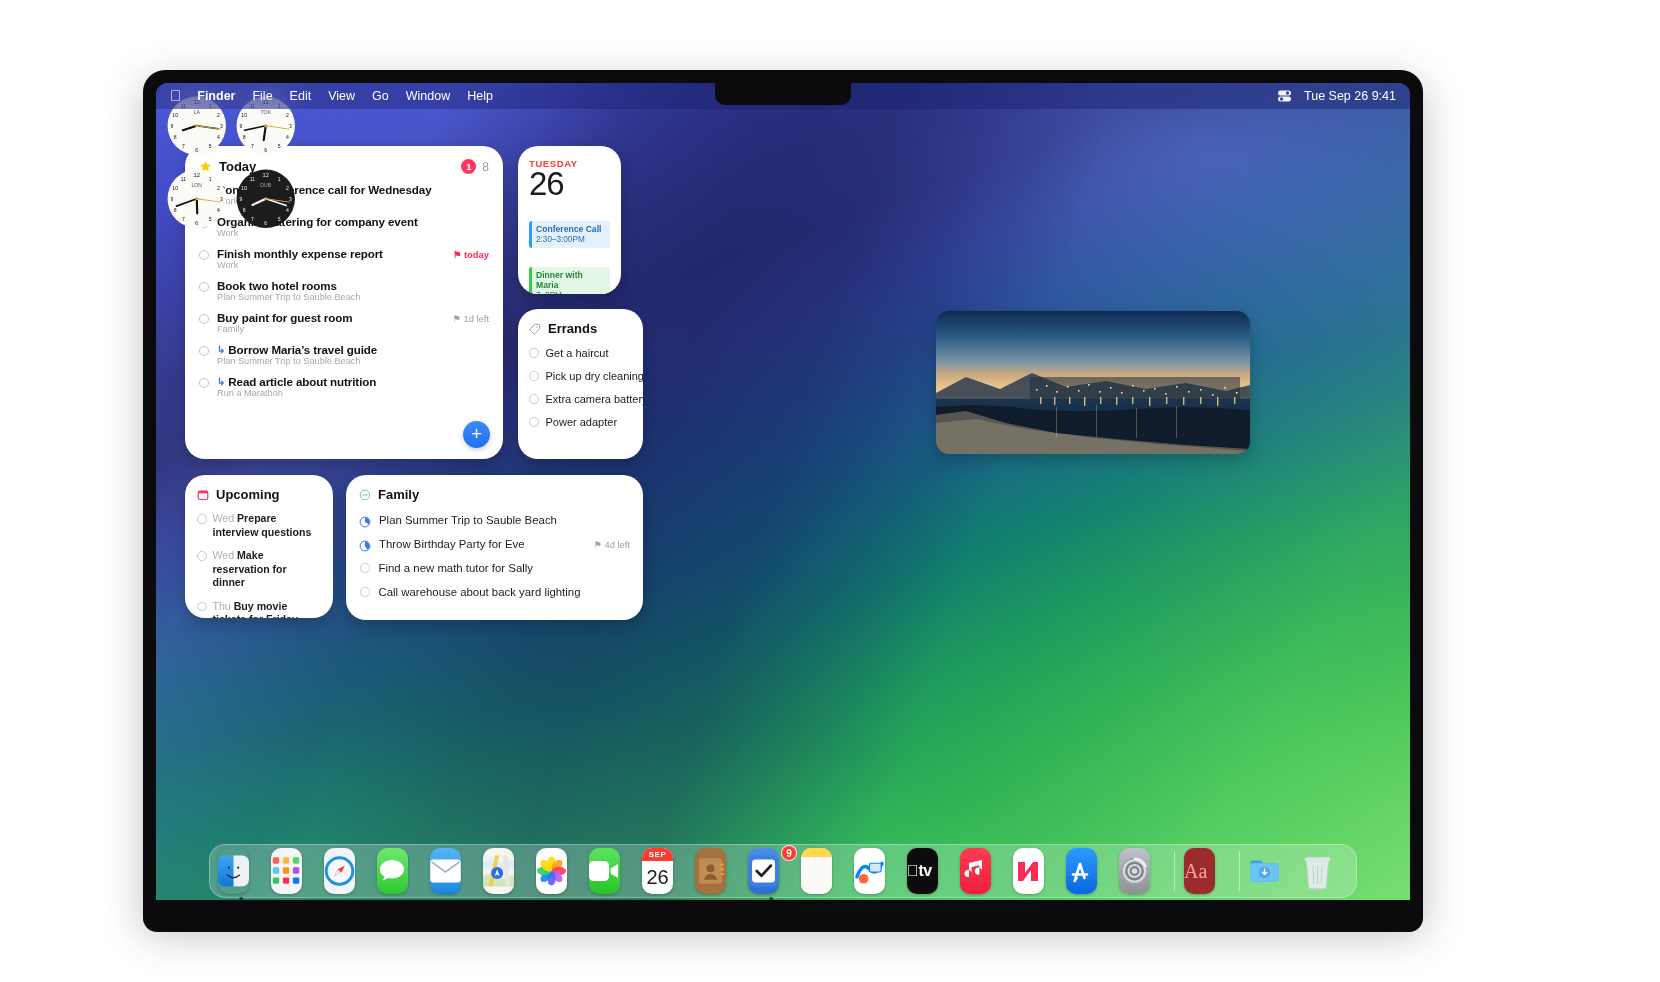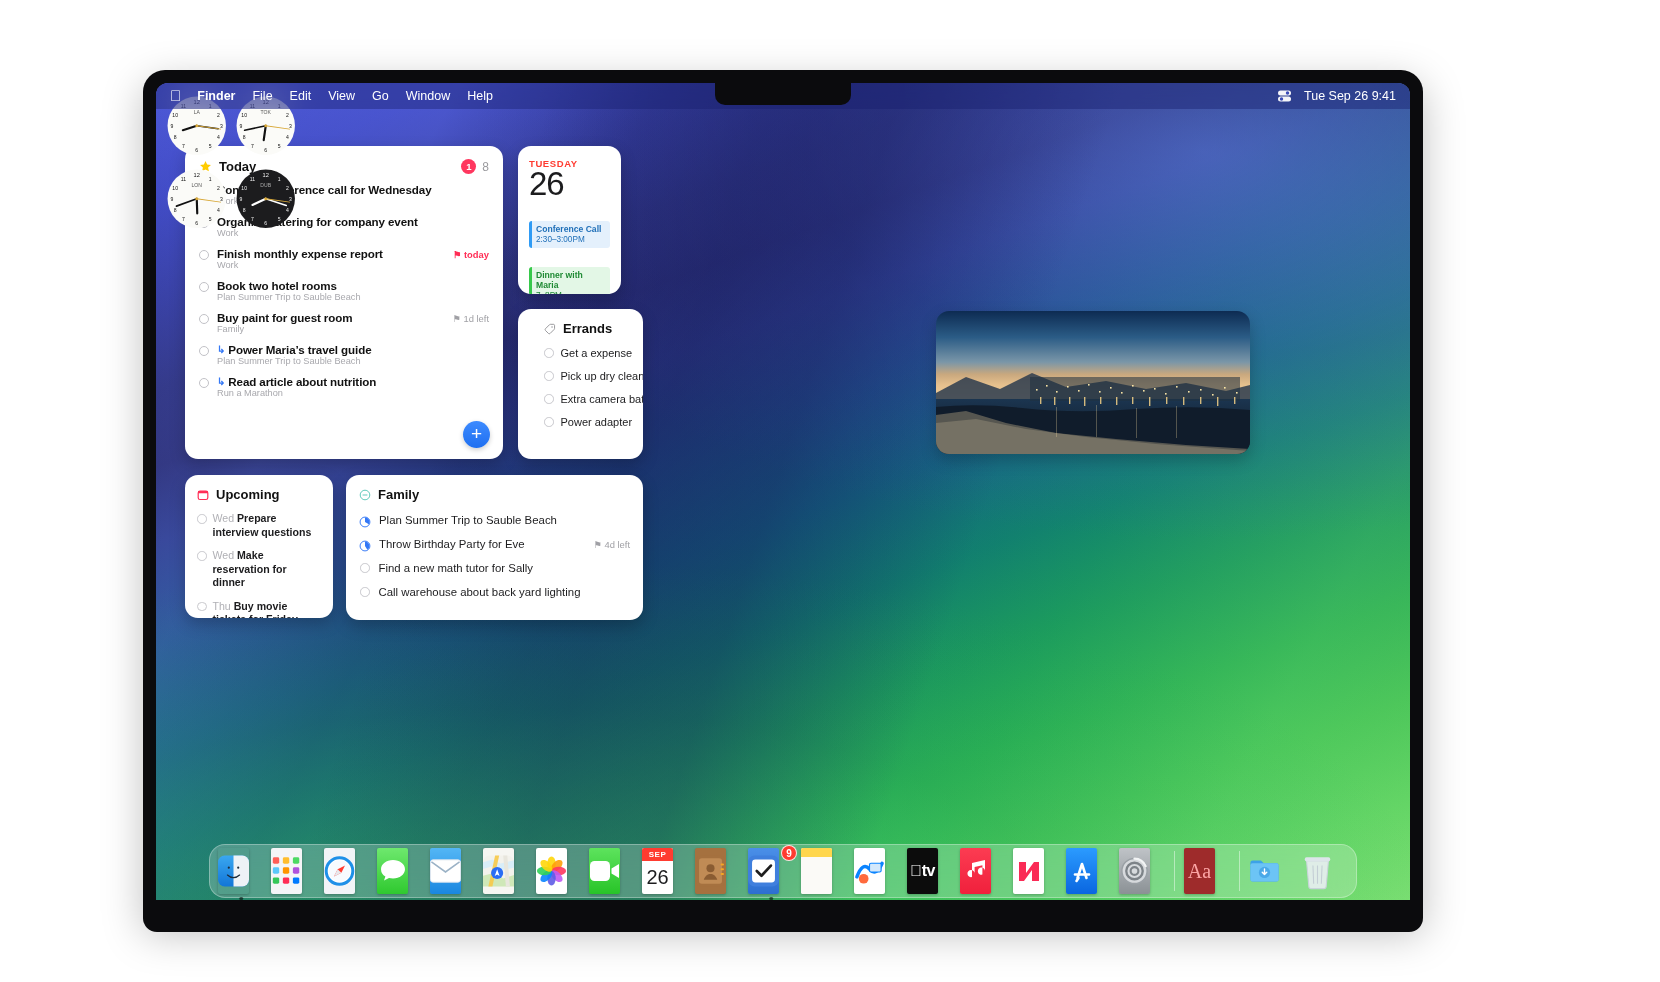--- a/index.html
+++ b/index.html
@@ -119,21 +119,21 @@
   #menubar .mi { margin-right: 17px; white-space: nowrap; }
   #menubar .mi.bold { font-weight: 700; }
   #menubar .spacer { flex: 1; }
   #menubar .right { display: flex; align-items: center; gap: 12px; }
   .cc-icon { display: inline-block; width: 15px; height: 14px; }
 
   
   .widget {
     position: absolute;
     background: #ffffff;
-    border-radius: 13px;
+    border-radius: 20px;
     box-shadow: 0 6px 16px rgba(0,0,0,0.22);
     overflow: hidden;
   }
   .w-title {
     display: flex; align-items: center;
     font-size: 13px; font-weight: 700; color: #111;
   }
   .w-title .ticon { margin-right: 7px; display: inline-flex; }
 
   
@@ -183,21 +183,21 @@
   .ev .et { font-size: 8.6px; font-weight: 700; }
   .ev .es { font-size: 8.2px; margin-top:1px; }
   .ev.blue { background:#e4f0fc; }
   .ev.blue .bar { background:#2f9bf5; }
   .ev.blue .et, .ev.blue .es { color:#1f6fb8; }
   .ev.green { background:#e3f7e6; }
   .ev.green .bar { background:#37c94b; }
   .ev.green .et, .ev.green .es { color:#1f8a34; }
 
   
-  #w-errands { left: 362px; top: 226px; width: 125px; height: 150px; padding: 12px 26px; }
+  #w-errands { left: 362px; top: 226px; width: 125px; height: 150px; padding: 12px 11px; }
   #w-errands .er-row { display:flex; align-items:center; margin-top: 11px; }
   #w-errands .er-row .cb {
     width:9.5px; height:9.5px; border:1.2px solid #c8c8cd; border-radius:50%;
     margin-right:7px; flex:none;
   }
   #w-errands .er-row .lbl { font-size: 11px; color:#1c1c1e; white-space:nowrap; }
 
   
   #w-upcoming { left: 29px; top: 392px; width: 148px; height: 143px; padding: 12px 12px; }
   .up-row { display:flex; align-items:flex-start; margin-top: 10px; }
@@ -259,22 +259,22 @@
     display:flex; align-items:center; gap: 7px;
     padding: 4px 8px;
     background: rgba(255,255,255,0.22);
     border: 0.5px solid rgba(255,255,255,0.30);
     border-radius: 16px;
     backdrop-filter: blur(18px);
     z-index: 40;
   }
   .dock-item { position:relative; width:46px; height:46px; }
   .dock-icon {
-    width:31px; height:46px; border-radius:2px; overflow:hidden;
-    display:flex; align-items:center; justify-content:center;
+    width:31px; height:46px; border-radius:10px; overflow:hidden;
+    display:flex; align-items:center; justify-content:flex-start;
     box-shadow: 0 1px 3px rgba(0,0,0,0.25);
     position:relative;
   }
   .dock-dot {
     position:absolute; left:50%; transform:translateX(-50%);
     bottom:-6px; width:3.5px; height:3.5px; border-radius:50%;
     background: rgba(0,0,0,0.55);
   }
   .dock-badge {
     position:absolute; right:-3px; top:-3px;
@@ -388,21 +388,21 @@
             <span>⚑</span>
             <span>1d left</span>
           </div>
         </div>
 
         <div class="rem-row">
           <div class="cb"></div>
           <div class="rem-main">
             <div class="rem-title">
               <span class="sub-arrow">↳</span>
-              <span>Power Maria’s travel guide</span>
+              <span>Borrow Maria’s travel guide</span>
             </div>
             <div class="rem-sub">Plan Summer Trip to Sauble Beach</div>
           </div>
         </div>
 
         <div class="rem-row">
           <div class="cb"></div>
           <div class="rem-main">
             <div class="rem-title">
               <span class="sub-arrow">↳</span>
@@ -437,21 +437,21 @@
         <span class="ticon">
           <svg width="12" height="12" viewBox="0 0 20 20">
             <path d="M2.4 9.6l6.8-6.8c.4-.4.9-.6 1.4-.6h5.2c1 0 1.8.8 1.8 1.8v5.2c0 .5-.2 1-.6 1.4l-6.8 6.8c-.8.8-2 .8-2.8 0L2.4 12.4c-.8-.8-.8-2 0-2.8z" fill="none" stroke="#8e8e93" stroke-width="1.5"></path>
             <circle cx="13.4" cy="6.6" r="1.2" fill="#8e8e93"></circle>
           </svg>
         </span>
         <span>Errands</span>
       </div>
       <div class="er-row">
         <div class="cb"></div>
-        <div class="lbl">Get a expense</div>
+        <div class="lbl">Get a haircut</div>
       </div>
       <div class="er-row">
         <div class="cb"></div>
         <div class="lbl">Pick up dry cleaning</div>
       </div>
       <div class="er-row">
         <div class="cb"></div>
         <div class="lbl">Extra camera battery</div>
       </div>
       <div class="er-row">

